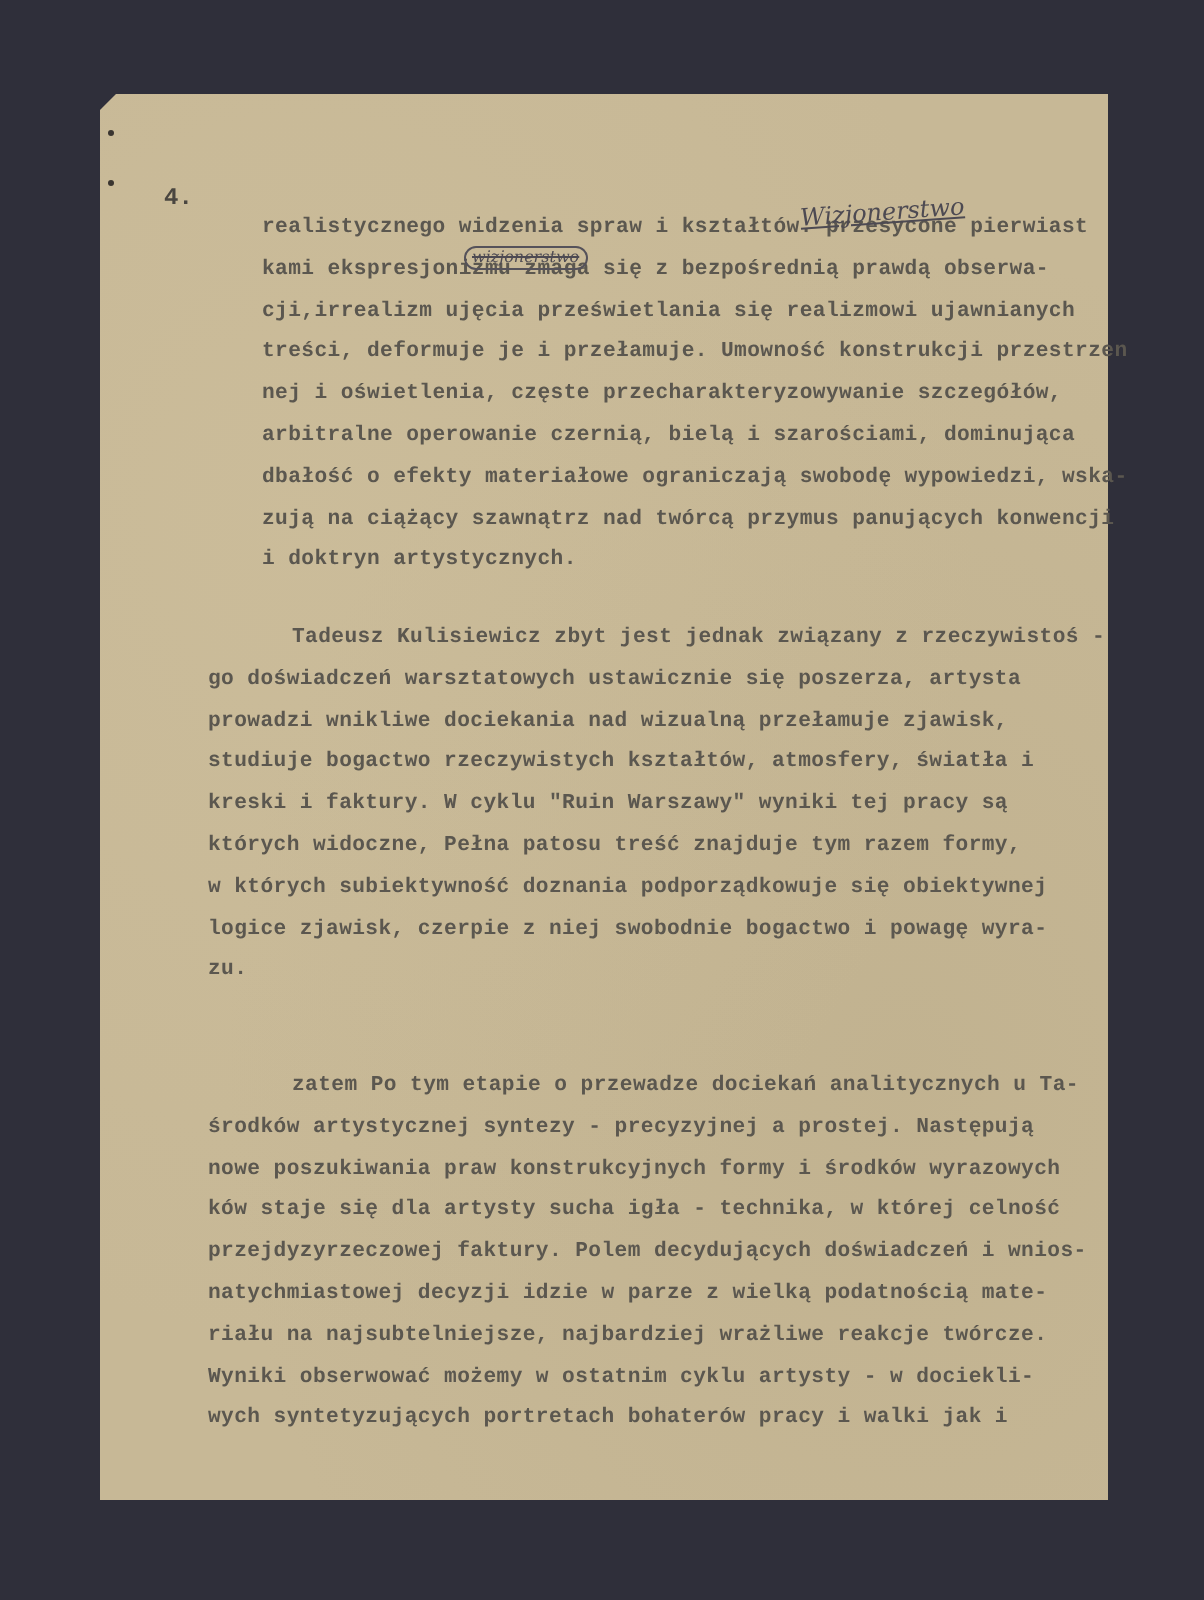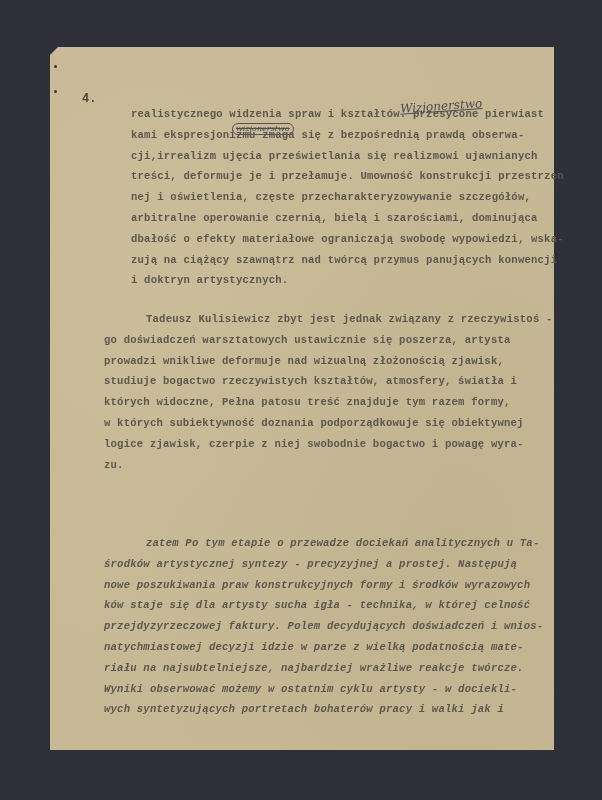--- a/index.html
+++ b/index.html
@@ -49,21 +49,21 @@
       line-height: 20.8px;
       white-space: nowrap;
       overflow: visible;
     }
     .indent {
       padding-left: 42px;
       margin-top: 20px;
     }
     .para1 { top: 104px; margin-left: 27px; }
     .para2 { top: 289px; }
-    .para3 { top: 513px; font-style: italic; }
+    .para3 { top: 513px; }
     .handwriting {
       position: absolute;
       font-family: "DejaVu Serif", serif;
       font-style: italic;
       color: #4d4a52;
       font-weight: normal;
     }
     .hw-top {
       left: 400px;
       top: 99px;
@@ -108,22 +108,23 @@
   <div class="line">nej i oświetlenia, częste przecharakteryzowywanie szczegółów,</div>
   <div class="line">arbitralne operowanie czernią, bielą i szarościami, dominująca</div>
   <div class="line">dbałość o efekty materiałowe ograniczają swobodę wypowiedzi, wska-</div>
   <div class="line">zują na ciążący szawnątrz nad twórcą przymus panujących konwencji</div>
   <div class="line">i doktryn artystycznych.</div>
 </div>
 
 <div class="text-block para2">
   <div class="line indent">Tadeusz Kulisiewicz zbyt jest jednak związany z rzeczywistoś -</div>
   <div class="line">go doświadczeń warsztatowych ustawicznie się poszerza, artysta</div>
-  <div class="line">prowadzi wnikliwe deformuje nad wizualną złożonością zjawisk,</div>
+  <div class="line">prowadzi wnikliwe dociekania nad wizualną przełamuje zjawisk,</div>
   <div class="line">studiuje bogactwo rzeczywistych kształtów, atmosfery, światła i</div>
+  <div class="line">kreski i faktury. W cyklu "Ruin Warszawy" wyniki tej pracy są</div>
   <div class="line">których widoczne, Pełna patosu treść znajduje tym razem formy,</div>
   <div class="line">w których subiektywność doznania podporządkowuje się obiektywnej</div>
   <div class="line">logice zjawisk, czerpie z niej swobodnie bogactwo i powagę wyra-</div>
   <div class="line">zu.</div>
 </div>
 
 <div class="text-block para3">
   <div class="line indent">zatem Po tym etapie o przewadze dociekań analitycznych u Ta-</div>
   <div class="line">środków artystycznej syntezy - precyzyjnej a prostej. Następują</div>
   <div class="line">nowe poszukiwania praw konstrukcyjnych formy i środków wyrazowych</div>

